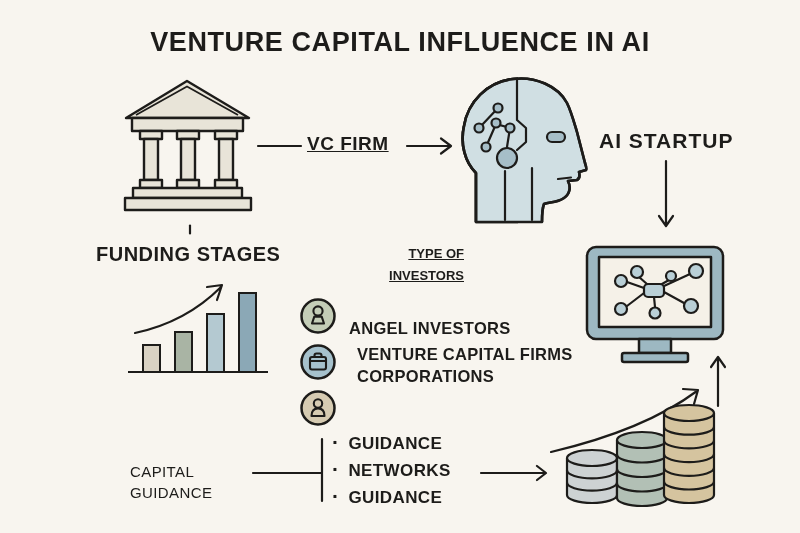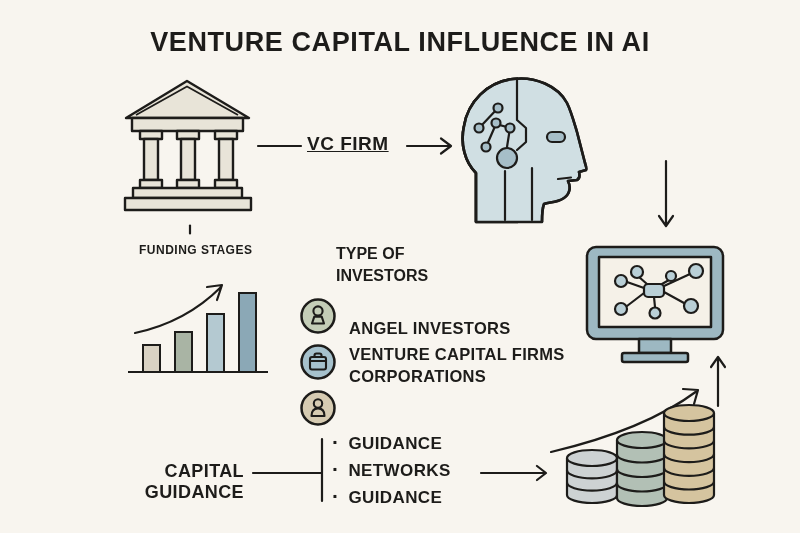--- a/index.html
+++ b/index.html
@@ -4,25 +4,25 @@
 <style>
   * { margin:0; padding:0; box-sizing:border-box; }
   html,body { width:800px; height:533px; }
   body { font-family:"Liberation Sans", sans-serif; color:#1d1c1a; overflow:hidden; }
   .canvas { position:relative; width:800px; height:533px; background:#f8f5ef; }
   .abs { position:absolute; }
   .ttl { top:27px; left:0; width:800px; text-align:center; font-size:27px; font-weight:700; letter-spacing:0.6px; }
   .lbl { font-weight:700; white-space:nowrap; }
   .vc-firm   { left:307px; top:133px; font-size:19px; letter-spacing:0.5px;text-decoration:underline; }
   .ai-startup{ left:599px; top:129px; font-size:21px; letter-spacing:1px; }
-  .fs-head   { left:96px;  top:243px; font-size:12px; letter-spacing:0.5px;margin-left:43px; }
-  .inv-head  { left:336px; top:243px; width:128px; text-align:left; font-size:16px; font-weight:700; line-height:22px; }
+  .fs-head   { left:96px;  top:243px; font-size:20px; letter-spacing:0.5px; }
+  .inv-head  { left:336px; top:243px; width:128px; text-align:right; font-size:13px; font-weight:700; line-height:22px;text-decoration:underline; }
   .inv-lbl   { font-size:16.5px; font-weight:700; letter-spacing:0.3px; line-height:21.5px; }
   .imp-head  { left:82px; top:403px; width:202px; text-align:center; font-size:20px; font-weight:700; line-height:24px; }
-  .imp-sub   { left:130px; top:461px; width:114px; text-align:right; font-size:18px; font-weight:700; line-height:21px; letter-spacing:0.4px; }
+  .imp-sub   { left:130px; top:461px; width:114px; text-align:left; font-size:15px; font-weight:400; line-height:21px; letter-spacing:0.4px; }
   .bullets   { left:332px; top:432px; }
   .bullet-row{ display:flex; align-items:baseline; gap:9px; height:27px; font-size:17px; font-weight:700; letter-spacing:0.4px; }
   .bullet-dot{ font-size:21px; line-height:20px; }
   .bars { left:128px; top:293px; width:140px; height:80px; display:flex; align-items:flex-end; gap:13px; padding-left:14px; border-bottom:2.5px solid #1d1c1a; }
   .bar  { width:19px; border:2px solid #1d1c1a; border-bottom:none; }
   svg { display:block; }
   .stroke { stroke:#1d1c1a; fill:none; stroke-linecap:round; stroke-linejoin:round; }
 </style>
 </head>
 <body>
@@ -85,20 +85,21 @@
       <circle cx="43" cy="38" r="4.5"></circle>
         <circle cx="24" cy="58" r="4.5"></circle>
         <circle cx="41" cy="53" r="4.5"></circle>
       <circle cx="55" cy="58" r="4.5"></circle>
         <circle cx="31" cy="77" r="4.5"></circle>
       <circle cx="52" cy="88" r="10"></circle>
     </g>
     <path d="M21 152 L21 103 C10 92 5 74 9 56 C13 32 32 12 58 9 C80 6 103 16 112 33 C116 41 119 52 122 62 L130 93 C131 96 132 99 131 100 L124 102 C125 106 124 109 122 110 L113 111 C116 117 115 124 109 128 C102 133 94 132 89 134 C87 139 87 144 87 152" fill="none" stroke="#1d1c1a" stroke-width="2.6" stroke-linejoin="round"></path>
   </svg>
 
+  <div class="abs lbl ai-startup">AI STARTUP</div>
 
   <svg class="abs" style="left:583px;top:240px" width="152" height="125" viewBox="0 0 152 125">
     <g stroke="#1d1c1a" stroke-width="2.5" stroke-linejoin="round">
       <rect x="4" y="7" width="136" height="92" rx="9" fill="#9db8c2"></rect>
       <rect x="16" y="17" width="112" height="70" fill="#f5f1e8"></rect>
       <rect x="56" y="99" width="32" height="14" fill="#9db8c2"></rect>
       <rect x="39" y="113" width="66" height="9" rx="2" fill="#9db8c2"></rect>
     </g>
     <g class="stroke" stroke-width="2.2">
       <path d="M61 48 L44 42 M64 44 L56 37 M79 44 L86 40 M81 46 L107 34 M61 53 L44 66 M71 57 L72 67 M81 52 L101 63"></path>
@@ -135,21 +136,21 @@
   <div class="abs inv-lbl" style="left:349px;top:318px">ANGEL INVESTORS</div>
 
   <svg class="abs" style="left:299px;top:343px" width="38" height="38" viewBox="0 0 38 38">
     <circle cx="19" cy="19" r="16.5" stroke="#1d1c1a" stroke-width="2.5" style="fill: rgb(166, 193, 204);"></circle>
     <g class="stroke" stroke-width="2.1">
       <rect x="11" y="14" width="16" height="12.5" rx="2"></rect>
       <path d="M15.5 14 V12.5 a2 2 0 0 1 2 -2 h3 a2 2 0 0 1 2 2 V14"></path>
       <path d="M11 18 H27"></path>
     </g>
   </svg>
-  <div class="abs inv-lbl" style="left:349px;top:344px;width:232px;white-space:normal">VENTURE CAPITAL FIRMS CORPORATIONS</div>
+  <div class="abs inv-lbl" style="left:357px;top:344px;width:232px;white-space:normal">VENTURE CAPITAL FIRMS CORPORATIONS</div>
 
   <svg class="abs" style="left:299px;top:389px" width="38" height="38" viewBox="0 0 38 38">
     <circle cx="19" cy="19" r="16.5" stroke="#1d1c1a" stroke-width="2.5" style="fill: rgb(214, 203, 178);"></circle>
     <g class="stroke" stroke-width="2.1">
       <circle cx="19" cy="14.5" r="4.2"></circle>
       <path d="M12.5 27 C12.5 21.5 15 19.4 19 19.4 C23 19.4 25.5 21.5 25.5 27 Z"></path>
     </g>
   </svg>
 
   <div class="abs imp-sub">CAPITAL GUIDANCE</div>

